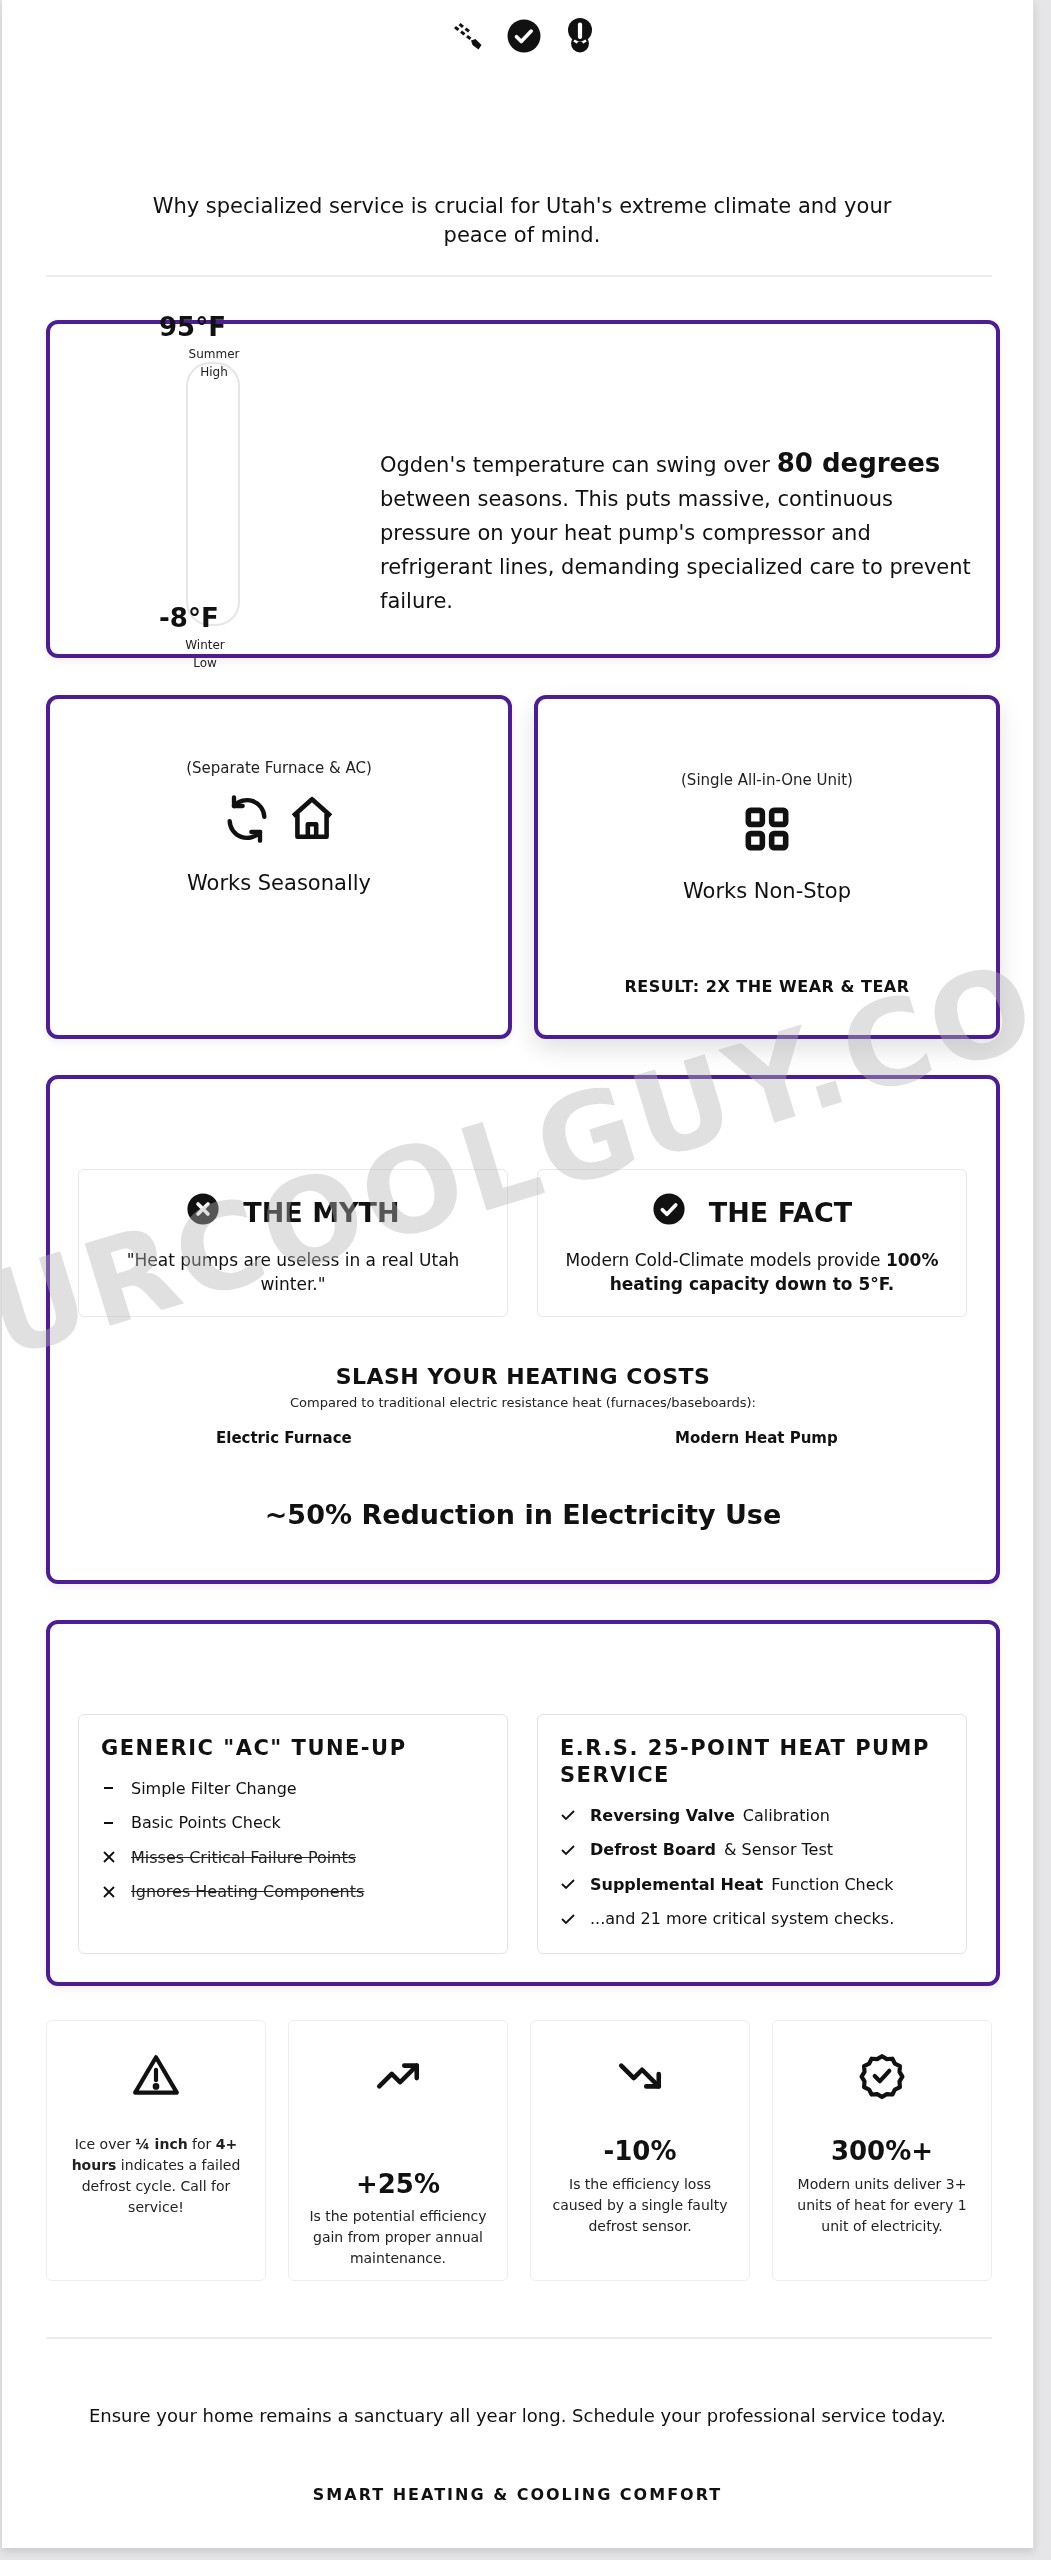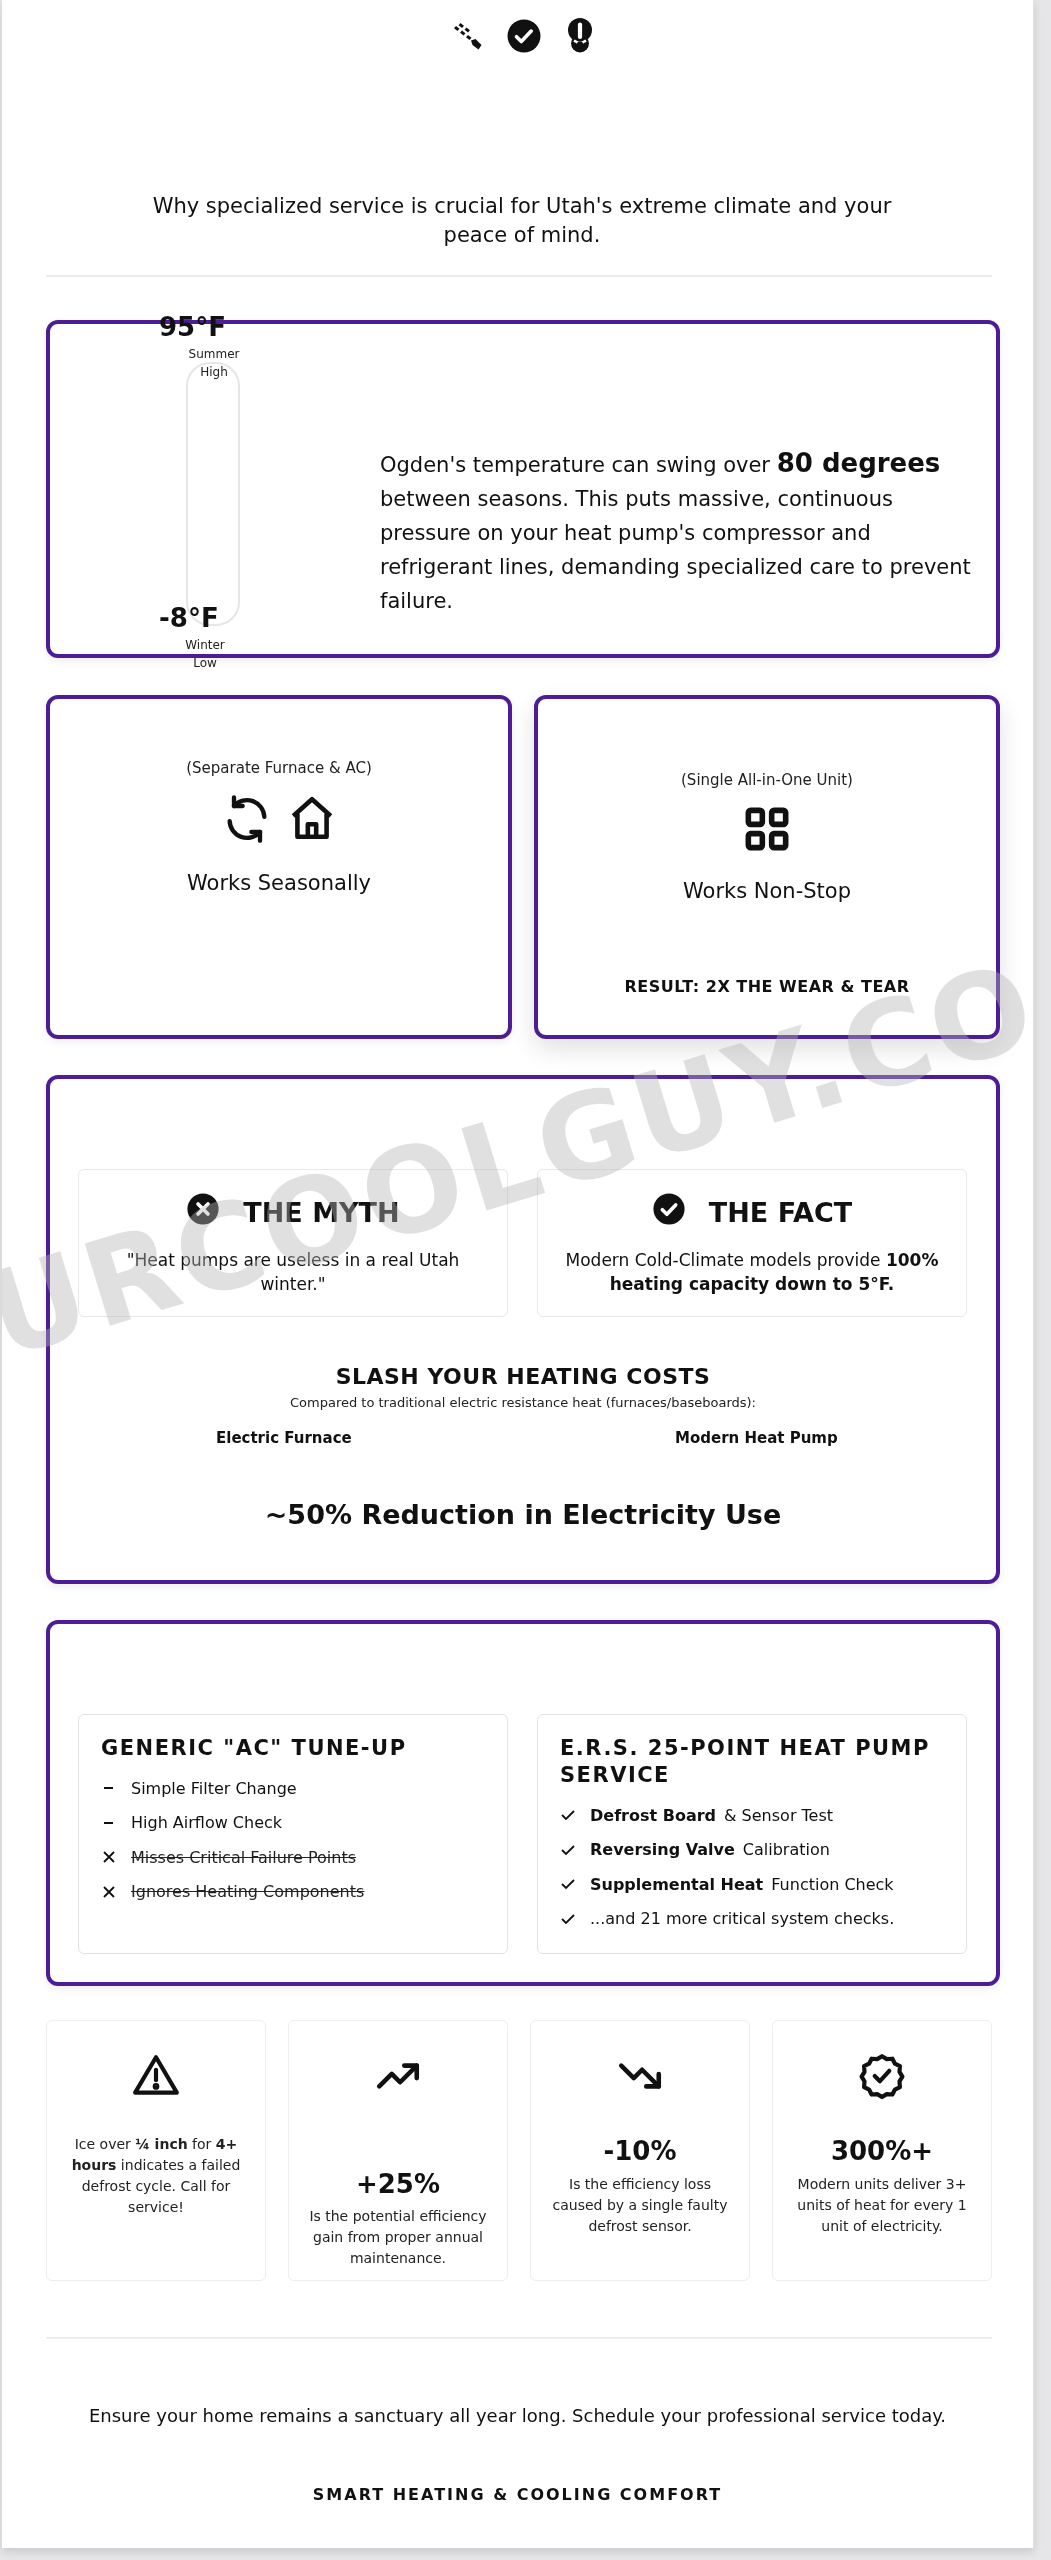--- a/index.html
+++ b/index.html
@@ -216,21 +216,21 @@
               </svg>
             </span>
             <span class="txt">Simple Filter Change</span>
           </li>
         <li>
             <span class="mk">
               <svg viewBox="0 0 16 16">
                 <path d="M3 8 H12" stroke="#111" stroke-width="2"></path>
               </svg>
             </span>
-            <span class="txt">High Airflow Check</span>
+            <span class="txt">Basic Points Check</span>
           </li>
         <li class="struck">
             <span class="mk">
               <svg viewBox="0 0 16 16">
                 <path d="M3 3 L13 13 M13 3 L3 13" stroke="#111" stroke-width="1.8"></path>
               </svg>
             </span>
             <span class="txt">Misses Critical Failure Points</span>
           </li>
         <li class="struck">
@@ -245,31 +245,31 @@
     </div>
     <div class="cmp" style="left:487px; top:90px; width:428px; height:238px;">
       <h3 style="top:20px;">E.R.S. 25-POINT HEAT PUMP SERVICE</h3>
       <ul style="top:83px;">
         <li>
             <span class="mk">
               <svg viewBox="0 0 16 16">
                 <path d="M2 8 L6 12 L14 4" stroke="#111" stroke-width="1.8" fill="none"></path>
               </svg>
             </span>
+            <b>Reversing Valve</b>
+            <span>Calibration</span>
+          </li>
+        <li>
+            <span class="mk">
+              <svg viewBox="0 0 16 16">
+                <path d="M2 8 L6 12 L14 4" stroke="#111" stroke-width="1.8" fill="none"></path>
+              </svg>
+            </span>
             <b>Defrost Board</b>
             <span>&amp; Sensor Test</span>
-          </li>
-        <li>
-            <span class="mk">
-              <svg viewBox="0 0 16 16">
-                <path d="M2 8 L6 12 L14 4" stroke="#111" stroke-width="1.8" fill="none"></path>
-              </svg>
-            </span>
-            <b>Reversing Valve</b>
-            <span>Calibration</span>
           </li>
         <li>
             <span class="mk">
               <svg viewBox="0 0 16 16">
                 <path d="M2 8 L6 12 L14 4" stroke="#111" stroke-width="1.8" fill="none"></path>
               </svg>
             </span>
             <b>Supplemental Heat</b>
             <span>Function Check</span>
           </li>

